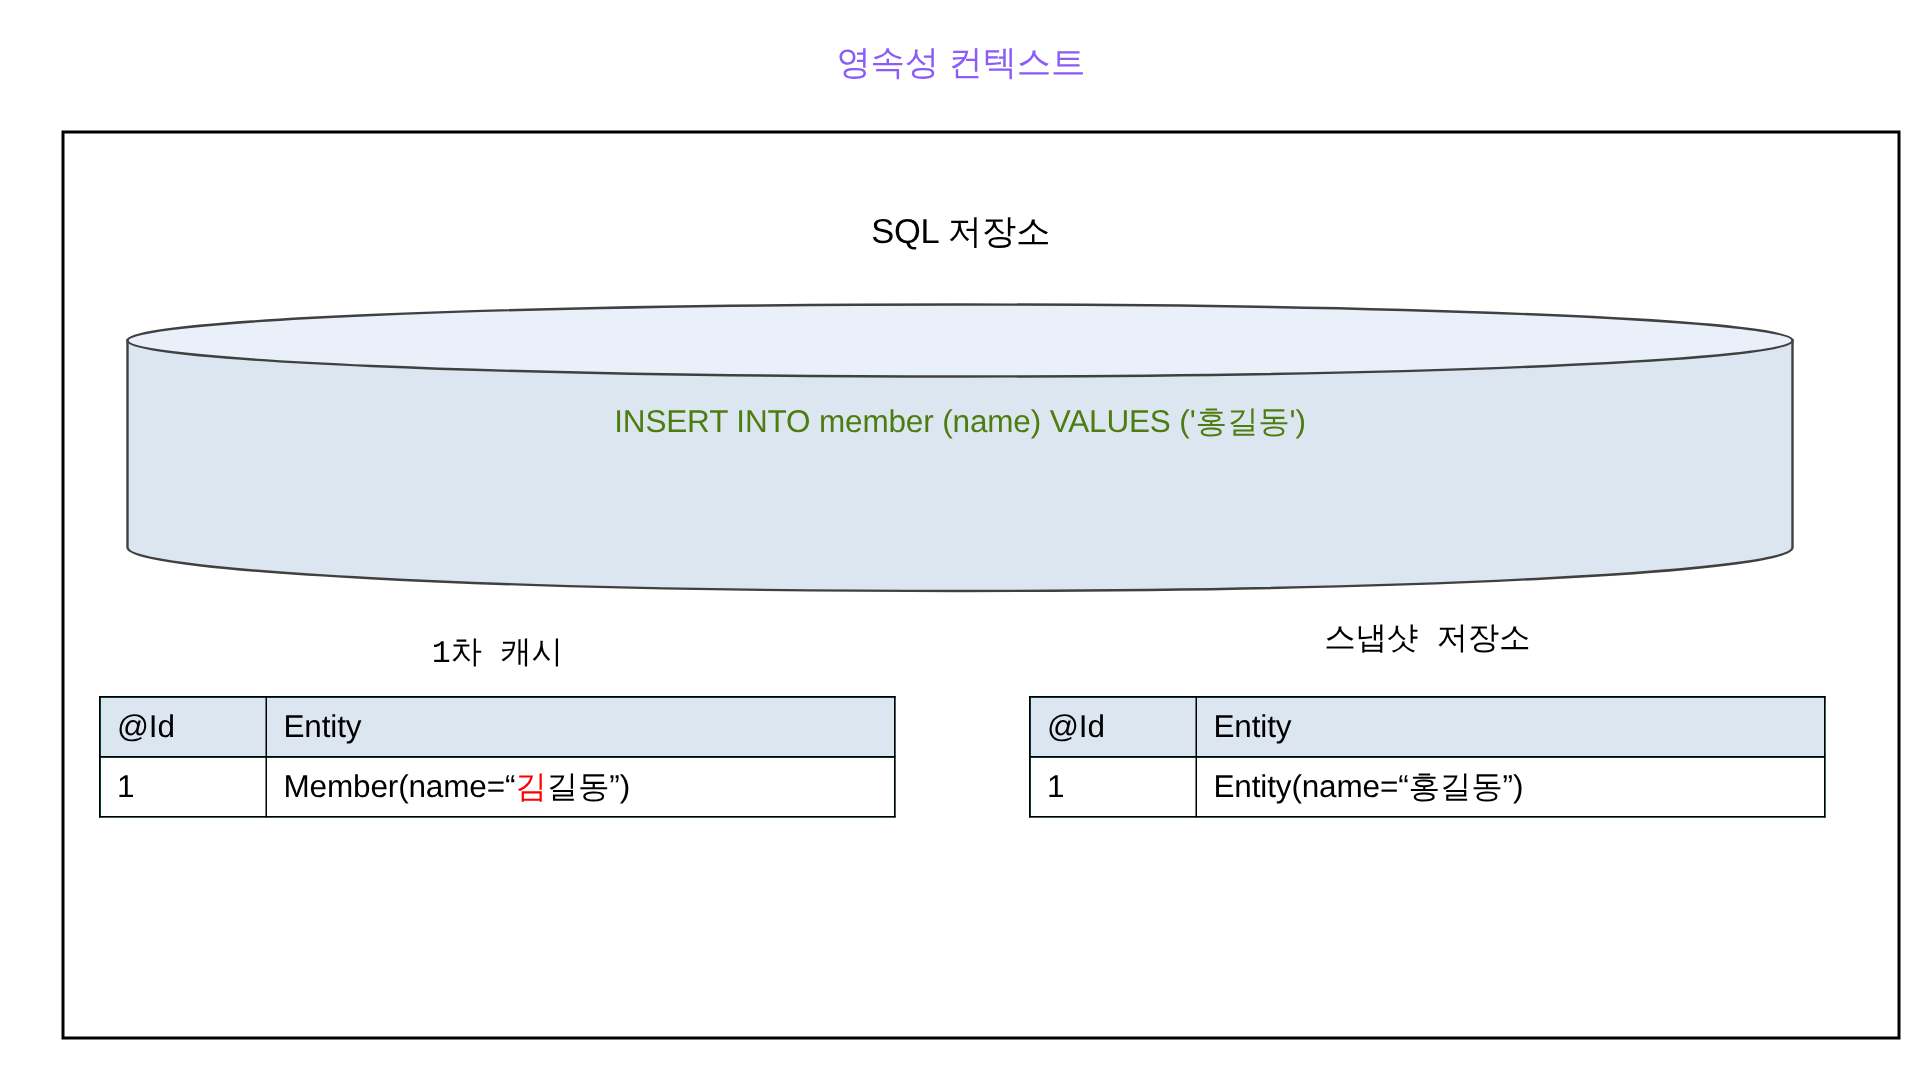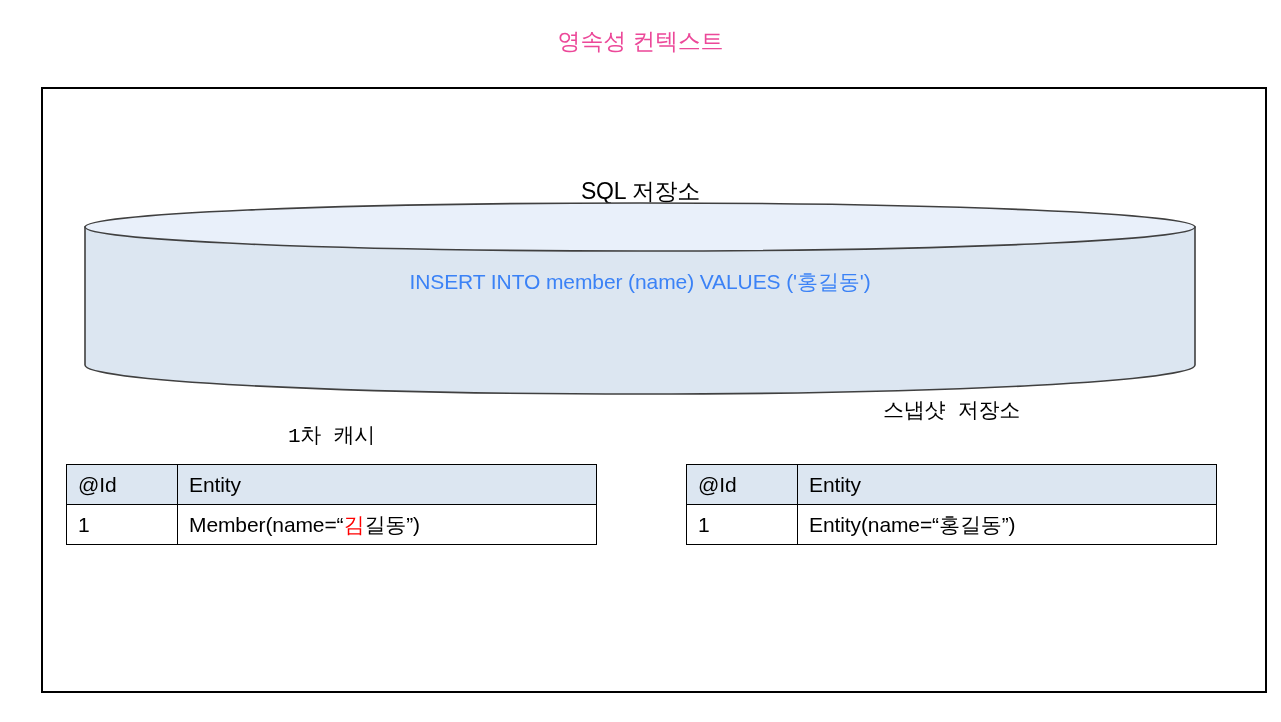--- a/index.html
+++ b/index.html
@@ -19,21 +19,21 @@
   
   #page-title {
     position: absolute;
     left: 0;
     top: 26px;
     width: 1281px;
     text-align: center;
     font-size: 23px;
     line-height: 30px;
     letter-spacing: -0.2px;
-    color: #ec4899;
+    color: #8b5cf6;
   }
 
   
   #context-frame {
     position: absolute;
     left: 41px;
     top: 87px;
     width: 1226px;
     height: 606px;
     border: 2px solid #000000;
@@ -44,21 +44,20 @@
   
   #sql-store-label {
     position: absolute;
     left: 0;
     top: 139px;
     width: 1281px;
     text-align: center;
     font-size: 23px;
     line-height: 30px;
     letter-spacing: -0.2px;
-    margin-top: 37px;
   }
 
   #sql-cylinder {
     position: absolute;
     left: 80px;
     top: 198px;
     width: 1120px;
     height: 196px;
   }
   #sql-cylinder svg {
@@ -69,41 +68,41 @@
   }
   #sql-statement {
     position: absolute;
     left: 85px;
     top: 268px;
     width: 1110px;
     text-align: center;
     font-size: 21px;
     line-height: 28px;
     letter-spacing: -0.1px;
-    color: #3b82f6;
+    color: #4d7c0f;
     pointer-events: none;
   }
 
   
   .table-caption {
     position: absolute;
     font-size: 21px;
     line-height: 28px;
     letter-spacing: -0.2px;
     text-align: center;
     font-family: Liberation Mono, monospace;
   }
   #cache-caption {
     left: 66px;
     top: 423px;
     width: 531px;
   }
   #snapshot-caption {
     left: 686px;
-    top: 398px;
+    top: 414px;
     width: 531px;
   }
 
   
   .entity-table {
     position: absolute;
     border-collapse: collapse;
     table-layout: fixed;
     background: #0f766e;
   }

